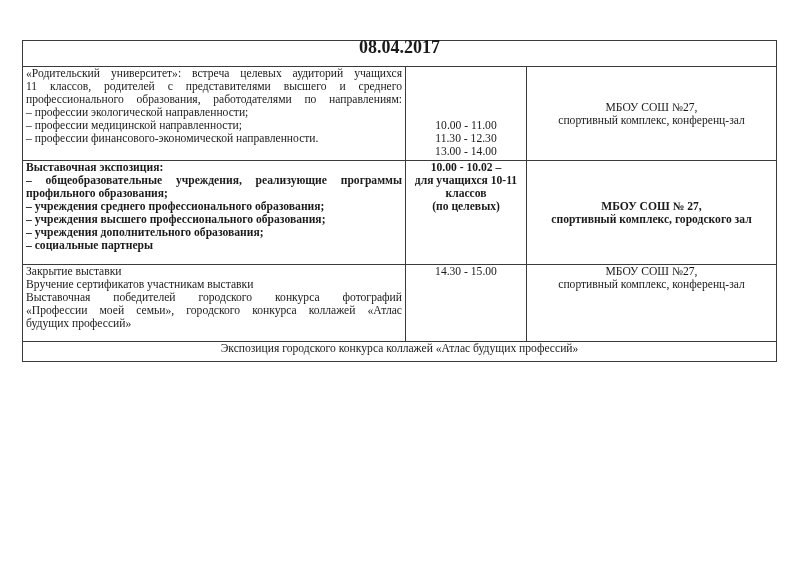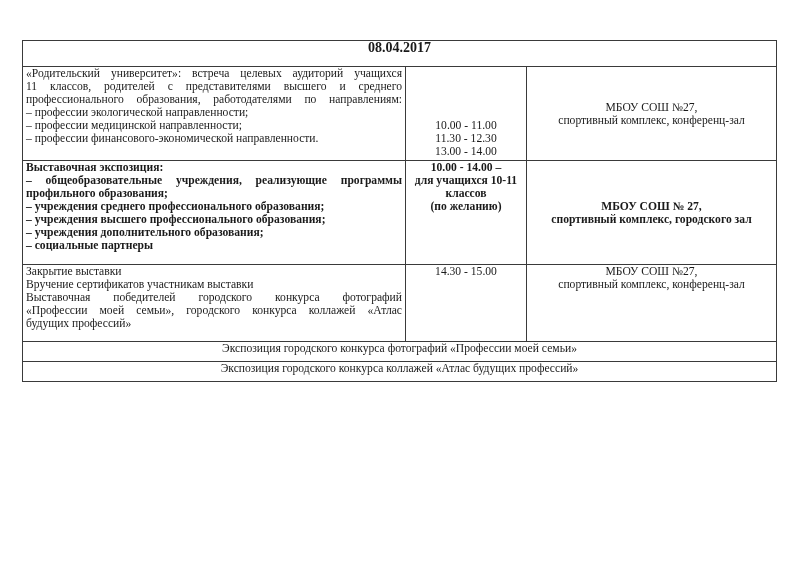--- a/index.html
+++ b/index.html
@@ -37,21 +37,21 @@
       vertical-align: top;
     }
     .col-desc { width: 383px; }
     .col-time { width: 121px; }
     .col-place { width: 250px; }
     .date-row td {
       height: 25px;
       text-align: center;
       vertical-align: middle;
       font-weight: bold;
-      font-size: 14px;
+      font-size: 18px;
     }
     .row1 td { height: 91px; margin-top: 9px; }
     .row2 td { height: 103px; font-weight: bold; }
     .row3 td { height: 76px; }
     .expo-row td {
       height: 19px;
       text-align: center;
       vertical-align: middle;
     }
     .justify-full {
@@ -108,24 +108,24 @@
         <td class="desc">
           <span class="line">Выставочная экспозиция:</span>
           <span class="line justify-full">– общеобразовательные учреждения, реализующие программы</span>
           <span class="line">профильного образования;</span>
           <span class="line">– учреждения среднего профессионального образования;</span>
           <span class="line">– учреждения высшего профессионального образования;</span>
           <span class="line">– учреждения дополнительного образования;</span>
           <span class="line">– социальные партнеры</span>
         </td>
         <td class="time-cell">
-          <span class="line">10.00 - 14.00 –</span>
+          <span class="line">10.00 - 10.02 –</span>
           <span class="line">для учащихся 10-11</span>
           <span class="line">классов</span>
-          <span class="line">(по желанию)</span>
+          <span class="line">(по целевых)</span>
         </td>
         <td class="place-cell middle">
           <span class="line">МБОУ СОШ № 27,</span>
           <span class="line">спортивный комплекс, городского зал</span>
         </td>
       </tr>
 
       <tr class="row3">
         <td class="desc">
           <span class="line">Закрытие выставки</span>
@@ -137,20 +137,17 @@
         <td class="time-cell">
           <span class="line">14.30 - 15.00</span>
         </td>
         <td class="place-cell top">
           <span class="line">МБОУ СОШ №27,</span>
           <span class="line">спортивный комплекс, конференц-зал</span>
         </td>
       </tr>
 
       <tr class="expo-row">
-        <td colspan="3">Экспозиция городского конкурса фотографий «Профессии моей семьи»</td>
-      </tr>
-      <tr class="expo-row">
         <td colspan="3">Экспозиция городского конкурса коллажей «Атлас будущих профессий»</td>
       </tr>
     </tbody>
   </table>
 </div>
 
 </body></html>

